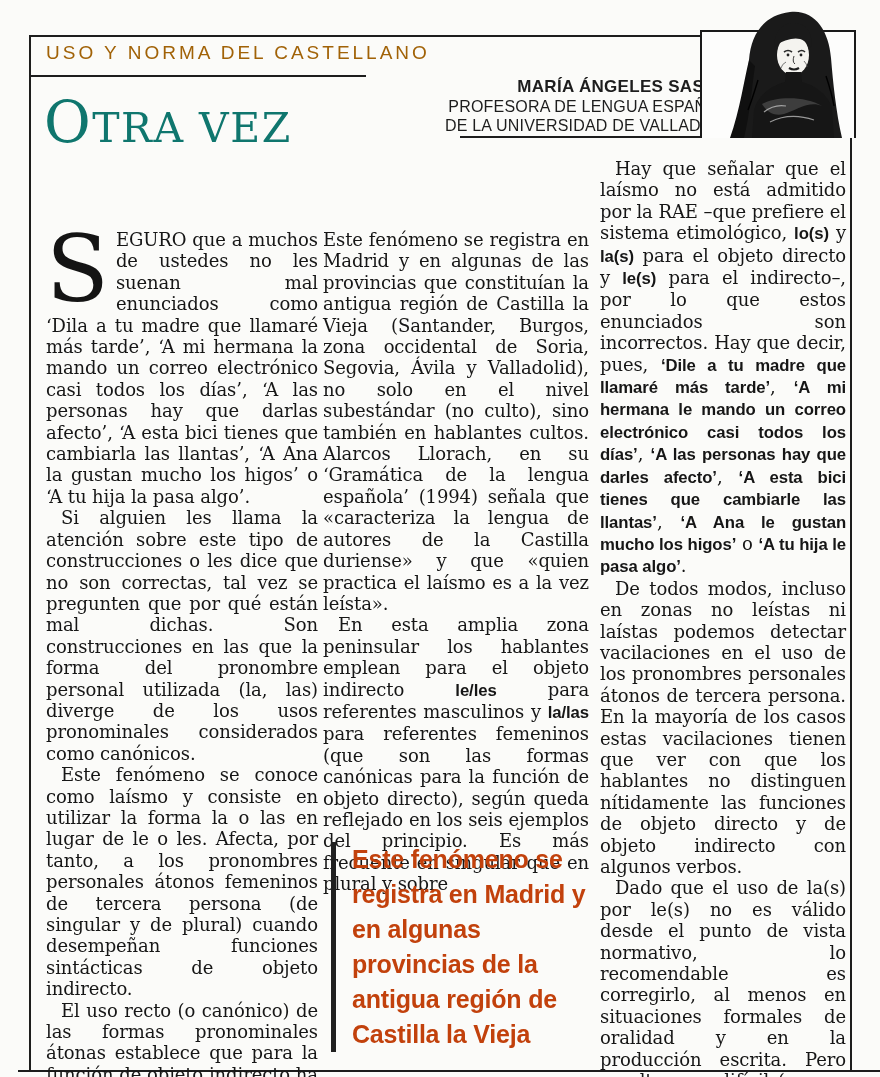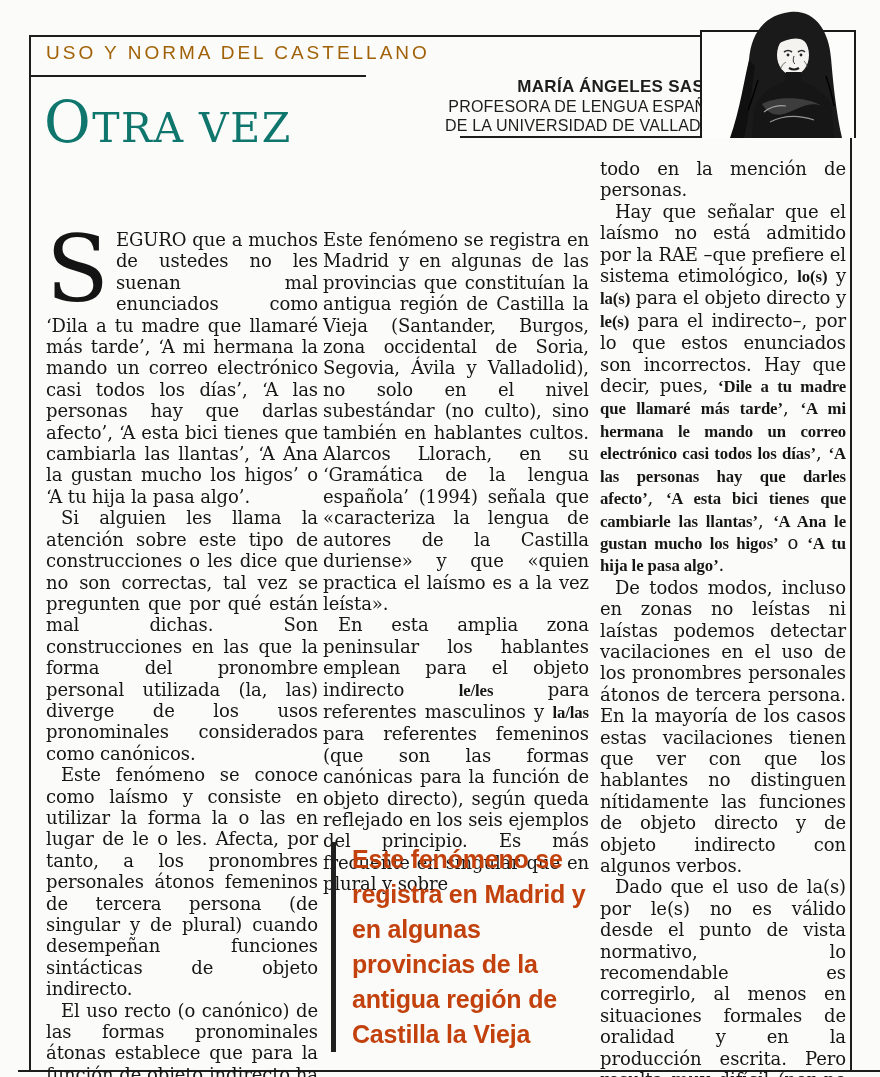--- a/index.html
+++ b/index.html
@@ -41,21 +41,21 @@
     font-size:18px;line-height:21.4px;letter-spacing:-0.1px;
   }
   .col p.noindent{text-indent:0;}
   #col1{left:46px;top:229px;width:272px;}
   #col2{left:323px;top:229px;width:266px;}
   #col3{left:600px;top:158px;width:246px;}
   .dropcap{
     float:left;font-size:92px;line-height:74px;
     padding:4px 7px 0 0;color:#141414;text-indent:0;
   }
-  .b{font-family:Liberation Serif, serif;font-weight:700;font-size:0.93em;}
+  .b{font-family:Liberation Sans, sans-serif;font-weight:700;font-size:0.93em;}
   .pullquote{
     position:absolute;left:331px;top:842px;width:254px;
     border-left:5px solid #202020;padding-left:16px;
     font-family:"Liberation Sans",sans-serif;font-weight:700;
     font-size:25px;line-height:35px;letter-spacing:-0.2px;color:#c2410c;
   }
 </style>
 </head>
 <body>
 
@@ -107,19 +107,18 @@
     <p class="noindent"><span class="dropcap">S</span><span>EGURO que a muchos de ustedes no les suenan mal enunciados como ‘Dila a tu madre que llamaré más tarde’, ‘A mi hermana la mando un correo electrónico casi todos los días’, ‘A las personas hay que darlas afecto’, ‘A esta bici tienes que cambiarla las llantas’, ‘A Ana la gustan mucho los higos’ o ‘A tu hija la pasa algo’.</span></p>
     <p><span>Si alguien les llama la atención sobre este tipo de construcciones o les dice que no son correctas, tal vez se pregunten que por qué están mal dichas. Son construcciones en las que la forma del pronombre personal utilizada (la, las) diverge de los usos pronominales considerados como canónicos.</span></p>
     <p><span>Este fenómeno se conoce como laísmo y consiste en utilizar la forma la o las en lugar de le o les. Afecta, por tanto, a los pronombres personales átonos femeninos de tercera persona (de singular y de plural) cuando desempeñan funciones sintácticas de objeto indirecto.</span></p>
     <p><span>El uso recto (o canónico) de las formas pronominales átonas establece que para la función de objeto indirecto ha de emplearse </span></p>
   </div>
 <div id="col2" class="col">
     <p class="noindent"><span>Este fenómeno se registra en Madrid y en algunas de las provincias que constituían la antigua región de Castilla la Vieja (Santander, Burgos, zona occidental de Soria, Segovia, Ávila y Valladolid), no solo en el nivel subestándar (no culto), sino también en hablantes cultos. Alarcos Llorach, en su ‘Gramática de la lengua española’ (1994) señala que «caracteriza la lengua de autores de la Castilla duriense» y que «quien practica el laísmo es a la vez leísta».</span></p>
     <p><span>En esta amplia zona peninsular los hablantes emplean para el objeto indirecto </span><span class="b">le/les</span><span> para referentes masculinos y </span><span class="b">la/las</span><span> para referentes femeninos (que son las formas canónicas para la función de objeto directo), según queda reflejado en los seis ejemplos del principio. Es más frecuente en singular que en plural y sobre</span></p>
   </div>
 <div id="col3" class="col">
-    <p class="noindent"><span>todo en la mención de personas.</span></p>
     <p><span>Hay que señalar que el laísmo no está admitido por la RAE –que prefiere el sistema etimológico, </span><span class="b">lo(s)</span><span> y </span><span class="b">la(s)</span><span> para el objeto directo y </span><span class="b">le(s)</span><span> para el indirecto–, por lo que estos enunciados son incorrectos. Hay que decir, pues, </span><span class="b">‘Dile a tu madre que llamaré más tarde’</span><span>, </span><span class="b">‘A mi hermana le mando un correo electrónico casi todos los días’</span><span>, </span><span class="b">‘A las personas hay que darles afecto’</span><span>, </span><span class="b">‘A esta bici tienes que cambiarle las llantas’</span><span>, </span><span class="b">‘A Ana le gustan mucho los higos’</span><span> o </span><span class="b">‘A tu hija le pasa algo’</span><span>.</span></p>
     <p><span>De todos modos, incluso en zonas no leístas ni laístas podemos detectar vacilaciones en el uso de los pronombres personales átonos de tercera persona. En la mayoría de los casos estas vacilaciones tienen que ver con que los hablantes no distinguen nítidamente las funciones de objeto directo y de objeto indirecto con algunos verbos.</span></p>
     <p><span>Dado que el uso de la(s) por le(s) no es válido desde el punto de vista normativo, lo recomendable es corregirlo, al menos en situaciones formales de oralidad y en la producción escrita. Pero resulta muy difícil (por no decir imposible) si no se tiene clara la diferencia entre las funciones sintácticas de complemento directo y de complemento indirecto.</span></p>
   </div>
 
 <div class="pullquote">Este fenómeno se registra en Madrid y en algunas provincias de la antigua región de Castilla la Vieja</div>
 
 </body></html>

